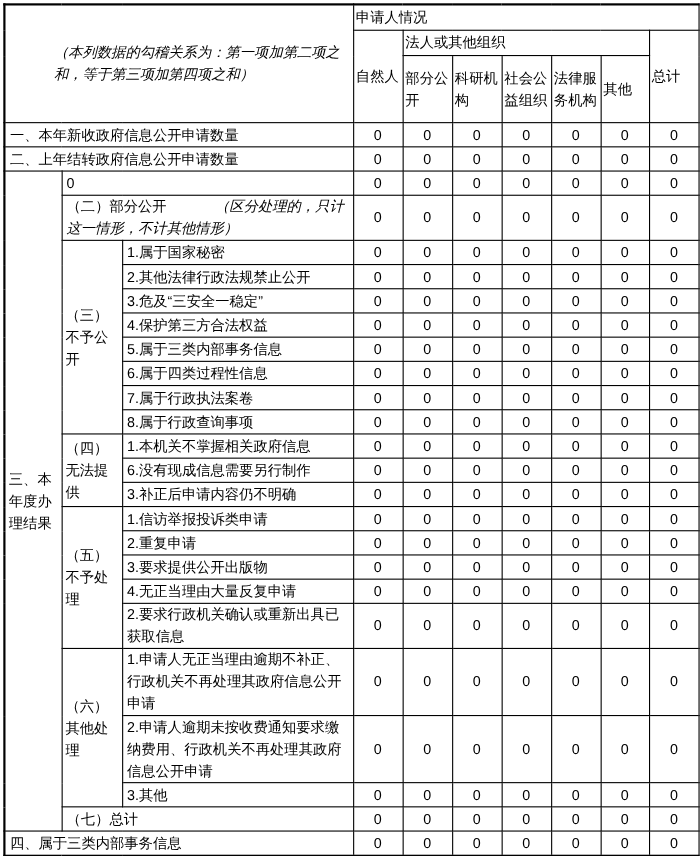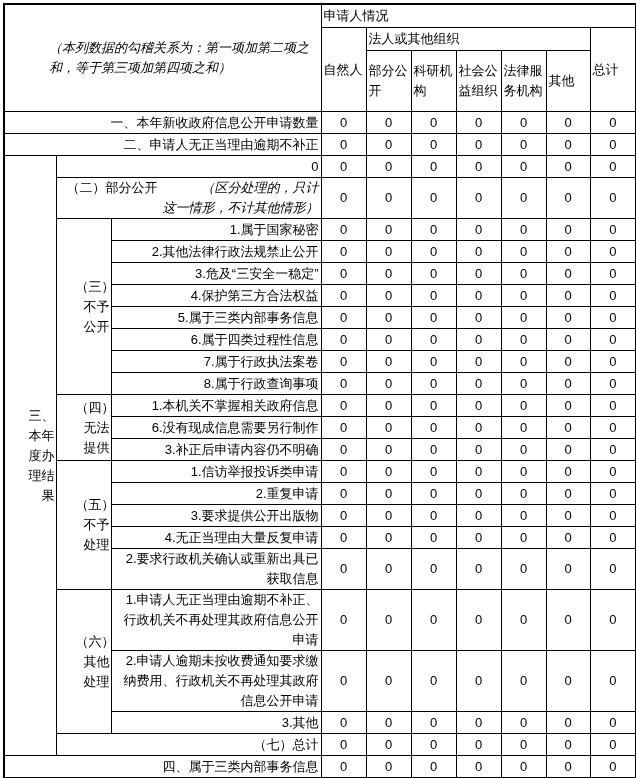--- a/index.html
+++ b/index.html
@@ -10,22 +10,22 @@
     border:2px solid #000;
   }
   td {
     border:1px solid #000;
     font-size:13px; line-height:20px;
     padding:0 2px; height:21px;
     overflow:hidden; word-break:break-all;
     vertical-align:middle;
   }
   .c  { }
-  .l  { text-align:right; padding-left:4px; }
-  .grp { text-align:right; padding:0 1px 0 19px; }
+  .l  { text-align:left; padding-left:4px; }
+  .grp { text-align:left; padding:0 1px 0 3px; }
   .v  { text-align:center; }
   .note-cell { padding:2px 6px; text-align:left; }
   .italic { font-style:italic;padding-left:44px; }
   tr.h1 td, tr.h2 td { height:22px; }
   tr.h3 td { height:60px; }
 </style>
 </head>
 <body>
 
 <div class="wrap">
@@ -66,21 +66,21 @@
   <td class="v">0</td>
   <td class="v">0</td>
   <td class="v">0</td>
   <td class="v">0</td>
   <td class="v">0</td>
   <td class="v">0</td>
   <td class="v">0</td>
 </tr>
 
 <tr>
-  <td class="l" colspan="3">二、申请人无正当理由逾期不补正</td>
+  <td class="l" colspan="3">二、上年结转政府信息公开申请数量</td>
   <td class="v">0</td>
   <td class="v">0</td>
   <td class="v">0</td>
   <td class="v">0</td>
   <td class="v">0</td>
   <td class="v">0</td>
   <td class="v">0</td>
 </tr>
 
 <tr>

